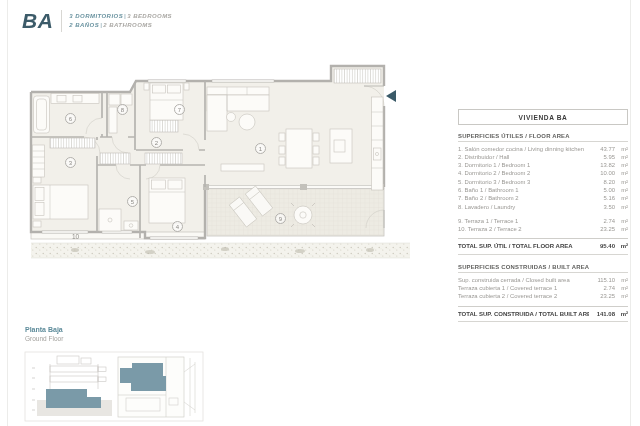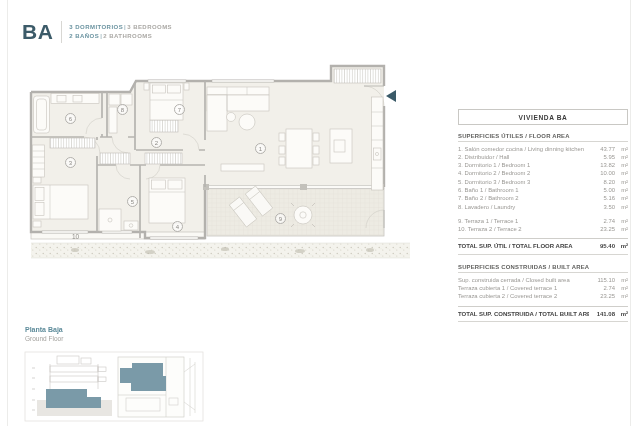--- a/index.html
+++ b/index.html
@@ -2,21 +2,21 @@
 <html><head>
 <meta charset="utf-8">
 <style>
   html,body{margin:0;padding:0;background:#fff;}
   .page{position:relative;width:640px;height:426px;background:#ffffff;overflow:hidden;
         font-family:"Liberation Sans", sans-serif;}
   .edge{position:absolute;top:0;bottom:0;width:1px;background:#ececea;}
   .edge-l{left:7px;} .edge-r{left:630px;}
 
   
-  .brand{position:absolute;left:22px;top:20px;display:flex;align-items:center;}
+  .brand{position:absolute;left:22px;top:9px;display:flex;align-items:center;font-style:italic;}
   .brand-code{font-size:21px;font-weight:bold;color:#3c5b69;letter-spacing:.5px;line-height:24px;}
   .brand-divider{width:1px;height:22px;background:#d8d7d3;margin:0 7px 0 8px;}
   .brand-line{font-size:6px;font-weight:bold;letter-spacing:.45px;line-height:9.5px;white-space:nowrap;}
   .brand-line .es{color:#6a93a0;}
   .brand-line .sep{color:#9fb7bf;padding:0 1px;}
   .brand-line .en{color:#aaa8a4;}
 
   svg.plan{position:absolute;left:0;top:0;}
 
   

